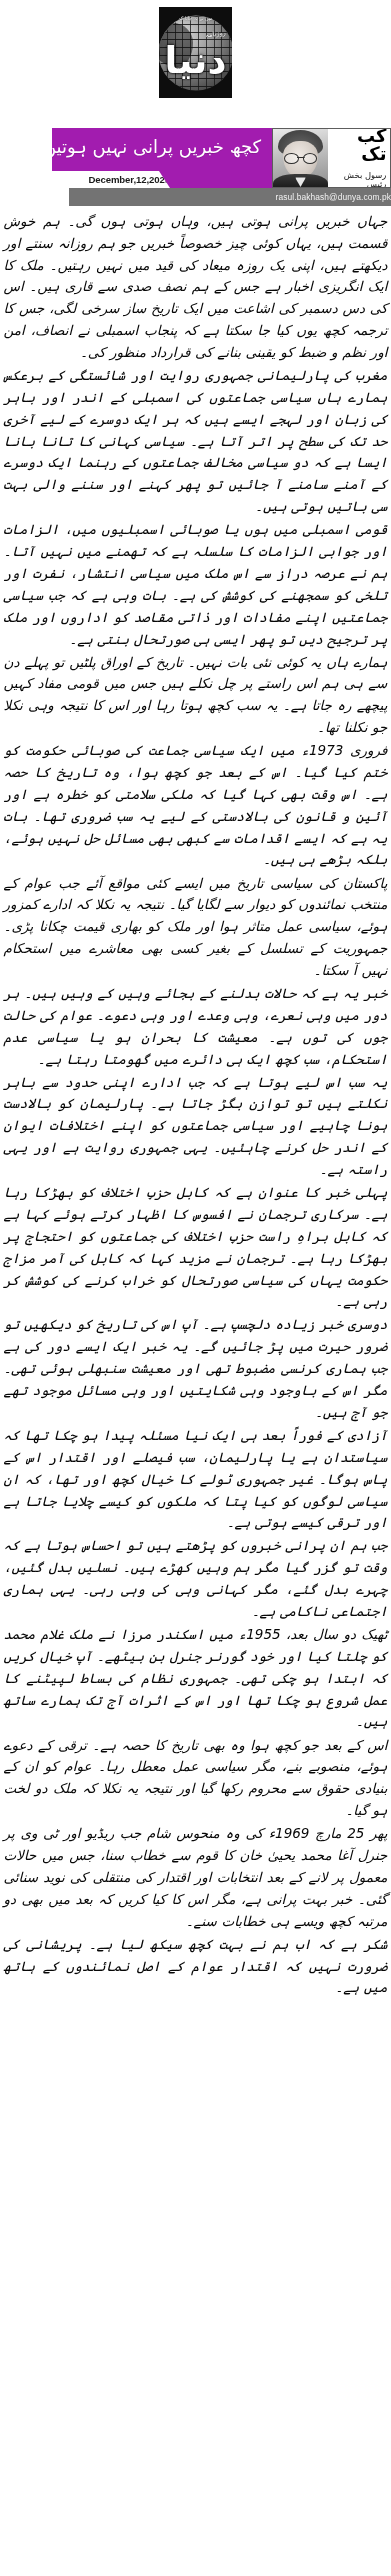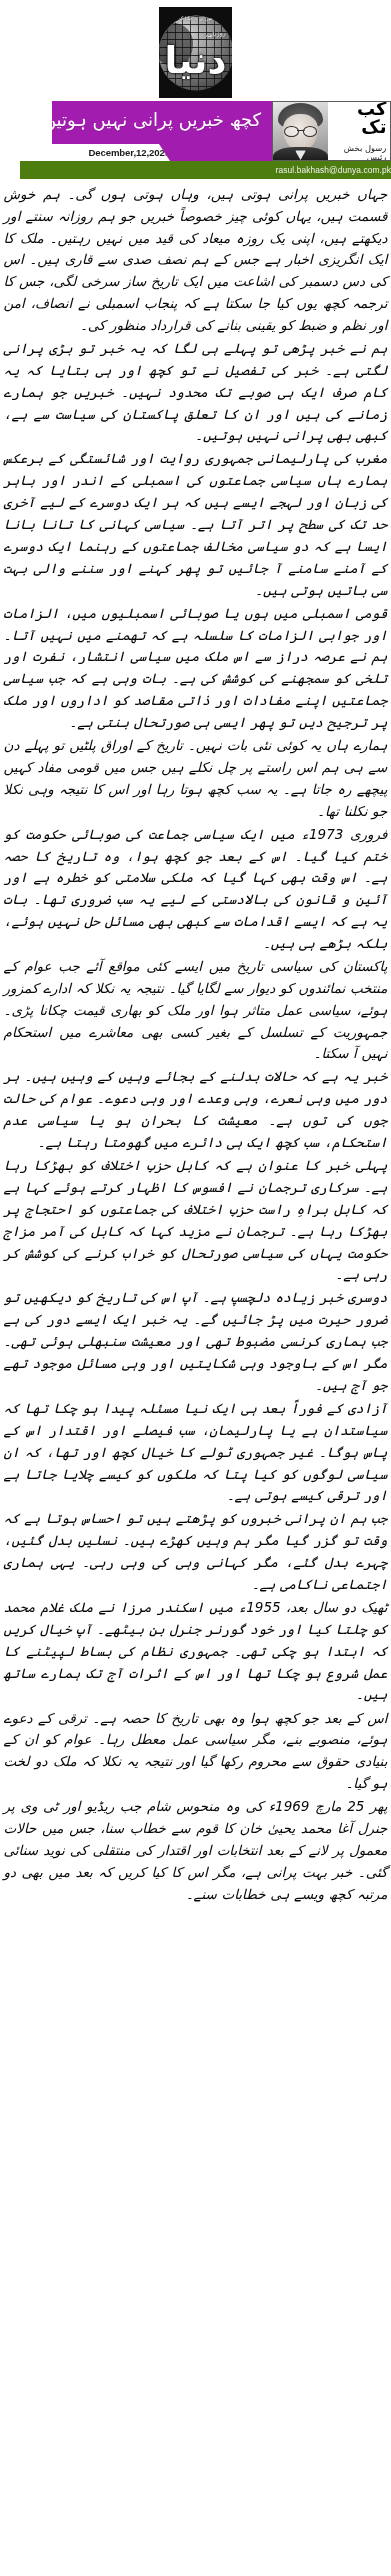--- a/index.html
+++ b/index.html
@@ -55,21 +55,21 @@
     position:absolute;left:0;right:0;bottom:21px;
     text-align:center;color:#fff;
     font-size:37px;line-height:.9;font-weight:700;
     text-shadow:0 0 1.8px #000,0 0 3.6px #000;
     font-family:"DejaVu Sans",sans-serif;
   }
 
   
   .banner-wrap{
     width:391px;height:60px;position:relative;
-    display:flex;flex-direction:row;
+    display:flex;flex-direction:row;margin-top:27px;
   }
   .banner-gray{
     position:relative;
     width:220px;height:60px;
     background:#a21caf;
     overflow:hidden;
   }
   .headline{
     position:absolute;right:10.8px;top:7.2px;
     font-size:18px;line-height:1.35;color:#ffffff;
@@ -150,21 +150,21 @@
   .col-rule{
     width:47px;height:0.8px;background:#2b2b2b;margin:4.2px 0 3.6px;
   }
   .col-author{
     font-size:8.4px;color:#111;line-height:1.1;
     font-family:"DejaVu Sans",sans-serif;
   }
 
   
   .email-bar{
-    width:371px;height:18px;background:#4d7c0f;
+    width:322px;height:18px;background:#737373;
     display:flex;align-items:center;justify-content:flex-start;
     box-sizing:border-box;padding-left:24px;
     direction:ltr;
   }
   .email-bar span{
     margin-left:auto;
     color:#f2f2f2;font-size:8.4px;letter-spacing:0.1px;
     font-family:"Liberation Sans",sans-serif;
   }
 
@@ -231,30 +231,31 @@
     </div>
 
   </div>
 
   <div class="email-bar">
     <span>rasul.bakhash@dunya.com.pk</span>
   </div>
 
   <div class="article">
       <p>جہاں خبریں پرانی ہوتی ہیں، وہاں ہوتی ہوں گی۔ ہم خوش قسمت ہیں، یہاں کوئی چیز خصوصاً خبریں جو ہم روزانہ سنتے اور دیکھتے ہیں، اپنی یک روزہ میعاد کی قید میں نہیں رہتیں۔ ملک کا ایک انگریزی اخبار ہے جس کے ہم نصف صدی سے قاری ہیں۔ اس کی دس دسمبر کی اشاعت میں ایک تاریخ ساز سرخی لگی، جس کا ترجمہ کچھ یوں کیا جا سکتا ہے کہ پنجاب اسمبلی نے انصاف، امن اور نظم و ضبط کو یقینی بنانے کی قرارداد منظور کی۔</p>
-      <p>ہم نے خبر پڑھی تو پہلے ہی لگا کہ یہ خبر تو بڑی پرانی لگتی ہے۔ خبر کی تفصیل نے تو کچھ اور ہی بتایا کہ یہ کام صرف ایک ہی صوبے تک محدود نہیں۔ خبریں جو ہمارے زمانے کی ہیں اور ان کا تعلق پاکستان کی سیاست سے ہے، کبھی بھی پرانی نہیں ہوتیں۔</p>
       <p>مغرب کی پارلیمانی جمہوری روایت اور شائستگی کے برعکس ہمارے ہاں سیاسی جماعتوں کی اسمبلی کے اندر اور باہر کی زبان اور لہجے ایسے ہیں کہ ہر ایک دوسرے کے لیے آخری حد تک کی سطح پر اتر آتا ہے۔ سیاسی کہانی کا تانا بانا ایسا ہے کہ دو سیاسی مخالف جماعتوں کے رہنما ایک دوسرے کے آمنے سامنے آ جائیں تو پھر کہنے اور سننے والی بہت سی باتیں ہوتی ہیں۔</p>
       <p>قومی اسمبلی میں ہوں یا صوبائی اسمبلیوں میں، الزامات اور جوابی الزامات کا سلسلہ ہے کہ تھمنے میں نہیں آتا۔ ہم نے عرصہ دراز سے اس ملک میں سیاسی انتشار، نفرت اور تلخی کو سمجھنے کی کوشش کی ہے۔ بات وہی ہے کہ جب سیاسی جماعتیں اپنے مفادات اور ذاتی مقاصد کو اداروں اور ملک پر ترجیح دیں تو پھر ایسی ہی صورتحال بنتی ہے۔</p>
       <p>ہمارے ہاں یہ کوئی نئی بات نہیں۔ تاریخ کے اوراق پلٹیں تو پہلے دن سے ہی ہم اس راستے پر چل نکلے ہیں جس میں قومی مفاد کہیں پیچھے رہ جاتا ہے۔ یہ سب کچھ ہوتا رہا اور اس کا نتیجہ وہی نکلا جو نکلنا تھا۔</p>
       <p>فروری 1973ء میں ایک سیاسی جماعت کی صوبائی حکومت کو ختم کیا گیا۔ اس کے بعد جو کچھ ہوا، وہ تاریخ کا حصہ ہے۔ اس وقت بھی کہا گیا کہ ملکی سلامتی کو خطرہ ہے اور آئین و قانون کی بالادستی کے لیے یہ سب ضروری تھا۔ بات یہ ہے کہ ایسے اقدامات سے کبھی بھی مسائل حل نہیں ہوئے، بلکہ بڑھے ہی ہیں۔</p>
       <p>پاکستان کی سیاسی تاریخ میں ایسے کئی مواقع آئے جب عوام کے منتخب نمائندوں کو دیوار سے لگایا گیا۔ نتیجہ یہ نکلا کہ ادارے کمزور ہوئے، سیاسی عمل متاثر ہوا اور ملک کو بھاری قیمت چکانا پڑی۔ جمہوریت کے تسلسل کے بغیر کسی بھی معاشرے میں استحکام نہیں آ سکتا۔</p>
       <p>خبر یہ ہے کہ حالات بدلنے کے بجائے وہیں کے وہیں ہیں۔ ہر دور میں وہی نعرے، وہی وعدے اور وہی دعوے۔ عوام کی حالت جوں کی توں ہے۔ معیشت کا بحران ہو یا سیاسی عدم استحکام، سب کچھ ایک ہی دائرے میں گھومتا رہتا ہے۔</p>
+      <p>یہ سب اس لیے ہوتا ہے کہ جب ادارے اپنی حدود سے باہر نکلتے ہیں تو توازن بگڑ جاتا ہے۔ پارلیمان کو بالادست ہونا چاہیے اور سیاسی جماعتوں کو اپنے اختلافات ایوان کے اندر حل کرنے چاہئیں۔ یہی جمہوری روایت ہے اور یہی راستہ ہے۔</p>
       <p>پہلی خبر کا عنوان ہے کہ کابل حزبِ اختلاف کو بھڑکا رہا ہے۔ سرکاری ترجمان نے افسوس کا اظہار کرتے ہوئے کہا ہے کہ کابل براہِ راست حزبِ اختلاف کی جماعتوں کو احتجاج پر بھڑکا رہا ہے۔ ترجمان نے مزید کہا کہ کابل کی آمر مزاج حکومت یہاں کی سیاسی صورتحال کو خراب کرنے کی کوشش کر رہی ہے۔</p>
       <p>دوسری خبر زیادہ دلچسپ ہے۔ آپ اس کی تاریخ کو دیکھیں تو ضرور حیرت میں پڑ جائیں گے۔ یہ خبر ایک ایسے دور کی ہے جب ہماری کرنسی مضبوط تھی اور معیشت سنبھلی ہوئی تھی۔ مگر اس کے باوجود وہی شکایتیں اور وہی مسائل موجود تھے جو آج ہیں۔</p>
       <p>آزادی کے فوراً بعد ہی ایک نیا مسئلہ پیدا ہو چکا تھا کہ سیاستدان ہے یا پارلیمان، سب فیصلے اور اقتدار اس کے پاس ہوگا۔ غیر جمہوری ٹولے کا خیال کچھ اور تھا، کہ ان سیاسی لوگوں کو کیا پتا کہ ملکوں کو کیسے چلایا جاتا ہے اور ترقی کیسے ہوتی ہے۔</p>
       <p>جب ہم ان پرانی خبروں کو پڑھتے ہیں تو احساس ہوتا ہے کہ وقت تو گزر گیا مگر ہم وہیں کھڑے ہیں۔ نسلیں بدل گئیں، چہرے بدل گئے، مگر کہانی وہی کی وہی رہی۔ یہی ہماری اجتماعی ناکامی ہے۔</p>
       <p>ٹھیک دو سال بعد، 1955ء میں اسکندر مرزا نے ملک غلام محمد کو چلتا کیا اور خود گورنر جنرل بن بیٹھے۔ آپ خیال کریں کہ ابتدا ہو چکی تھی۔ جمہوری نظام کی بساط لپیٹنے کا عمل شروع ہو چکا تھا اور اس کے اثرات آج تک ہمارے ساتھ ہیں۔</p>
       <p>اس کے بعد جو کچھ ہوا وہ بھی تاریخ کا حصہ ہے۔ ترقی کے دعوے ہوئے، منصوبے بنے، مگر سیاسی عمل معطل رہا۔ عوام کو ان کے بنیادی حقوق سے محروم رکھا گیا اور نتیجہ یہ نکلا کہ ملک دو لخت ہو گیا۔</p>
       <p>پھر 25 مارچ 1969ء کی وہ منحوس شام جب ریڈیو اور ٹی وی پر جنرل آغا محمد یحییٰ خان کا قوم سے خطاب سنا، جس میں حالات معمول پر لانے کے بعد انتخابات اور اقتدار کی منتقلی کی نوید سنائی گئی۔ خبر بہت پرانی ہے، مگر اس کا کیا کریں کہ بعد میں بھی دو مرتبہ کچھ ویسے ہی خطابات سنے۔</p>
+      <p>شکر ہے کہ اب ہم نے بہت کچھ سیکھ لیا ہے۔ پریشانی کی ضرورت نہیں کہ اقتدار عوام کے اصل نمائندوں کے ہاتھ میں ہے۔</p>
     </div>
 
 </div>
 
 
 </body></html>

